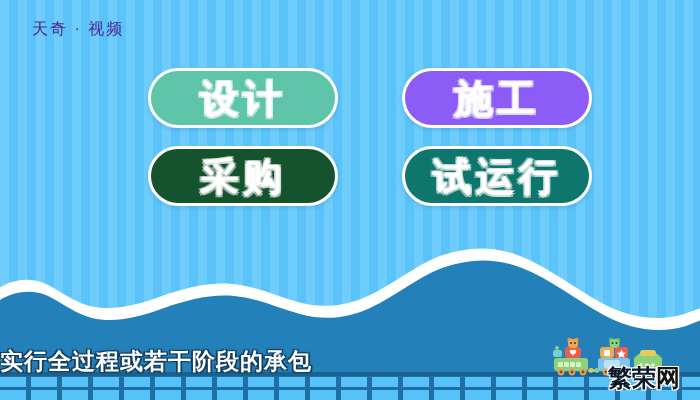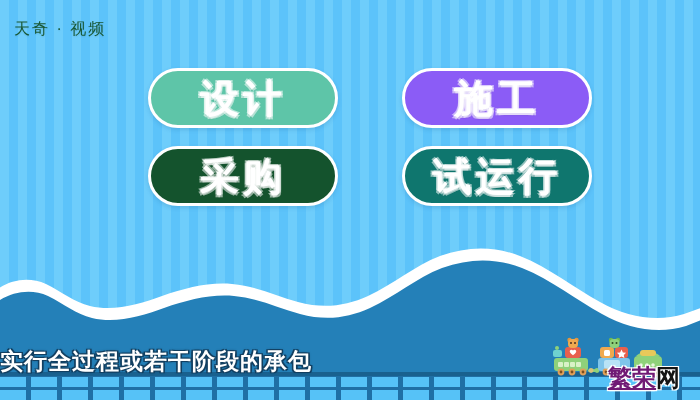--- a/index.html
+++ b/index.html
@@ -56,22 +56,22 @@
     background:
       repeating-linear-gradient(
         90deg,
         #56c2f7 0px, #56c2f7 26px,
         #1f6fa5 26px, #1f6fa5 31px
       );
   }
 
   
   .logo {
-    position: absolute; left: 14px; top: 19px;
-    color: #14532d;
+    position: absolute; left: 32px; top: 19px;
+    color: #4c1d95;
     font-size: 16px;
     letter-spacing: 2px;
     font-weight: 400;
     text-shadow: 0 1px 2px rgba(0,0,0,0.12);
     opacity: 0.96;
   }
 
   
   .buttons {
     position: absolute;
@@ -123,25 +123,24 @@
   .train { position: absolute; left: 552px; top: 334px; width: 112px; height: 46px; }
 
   
   .watermark {
     position: absolute; left: 608px; top: 366px;
     display: flex; align-items: center;
     font-size: 24px; font-weight: 700; line-height: 1;
     letter-spacing: 0px;
   }
   .watermark .wm-red {
-    color: #701a75;
+    color: #0f172a;
     text-shadow:
       -1.2px -1.2px 0 #ffffff, 1.2px -1.2px 0 #ffffff,
       -1.2px 1.2px 0 #ffffff, 1.2px 1.2px 0 #ffffff;
-    text-decoration: underline;
   }
   .watermark .wm-box {
     color: #141414;
     text-shadow:
       -1.2px -1.2px 0 #ffffff, 1.2px -1.2px 0 #ffffff,
       -1.2px 1.2px 0 #ffffff, 1.2px 1.2px 0 #ffffff;
   }
 </style>
 </head>
 <body>

